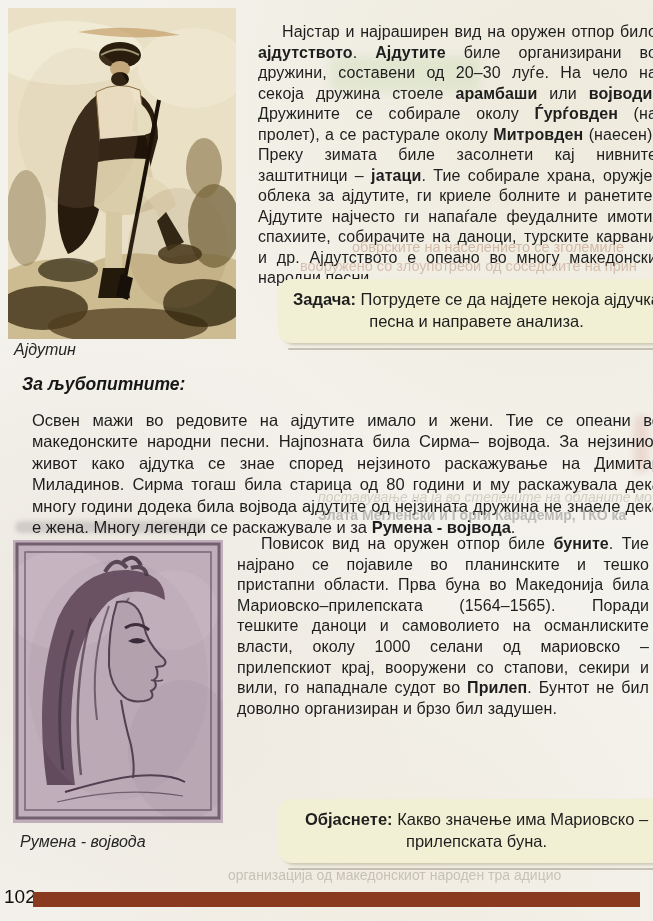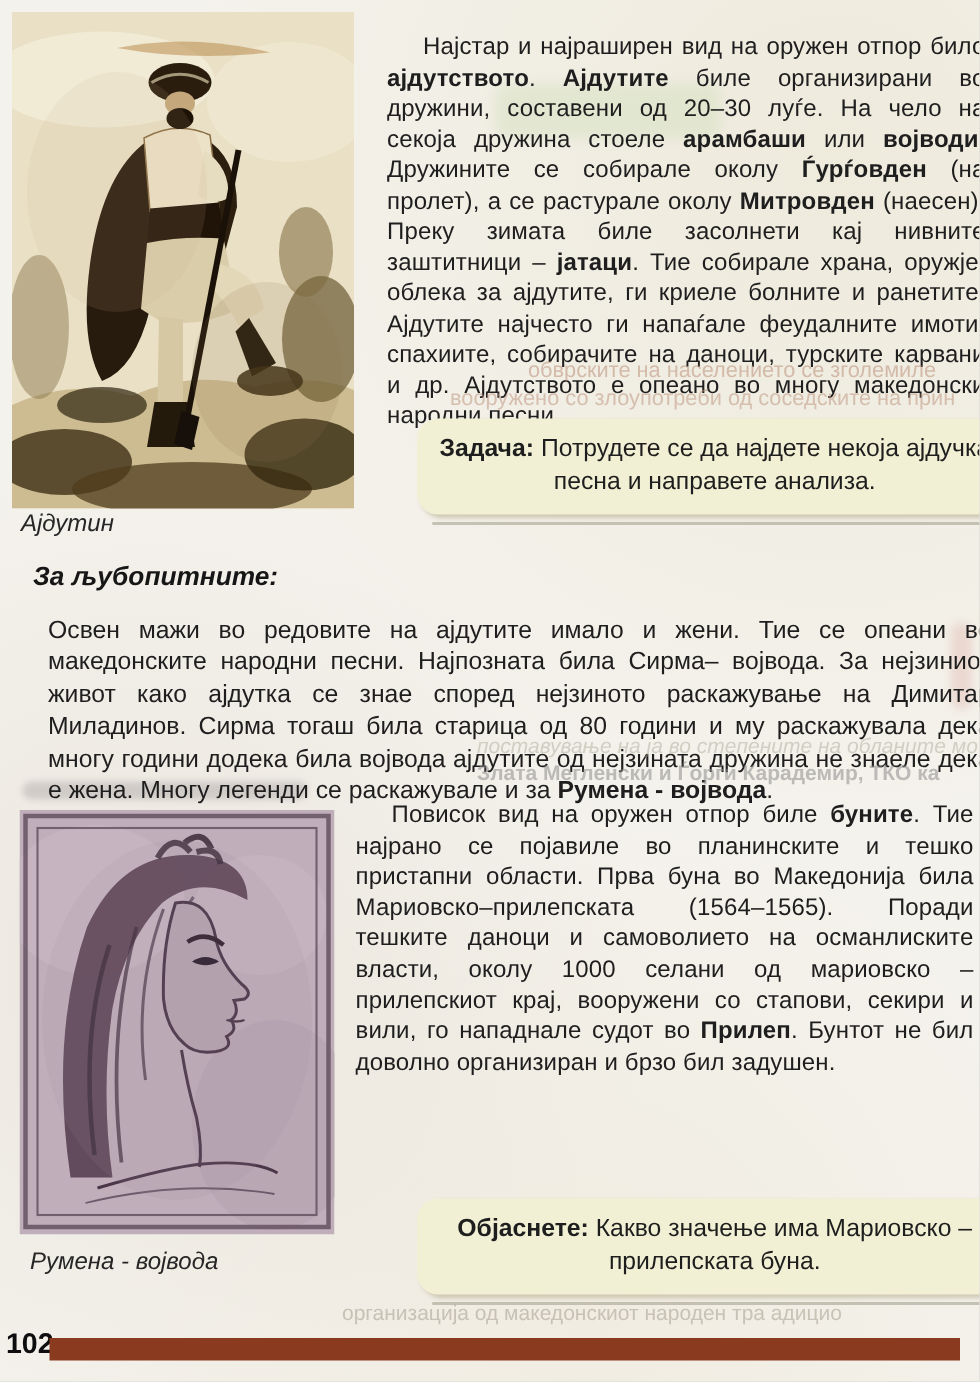--- a/index.html
+++ b/index.html
@@ -34,21 +34,21 @@
   .box1{top:279px;}
   .box2{top:799px;}
   .cap{position:absolute;font-style:italic;font-size:16px;color:#262626;}
   .cap1{left:14px;top:341px;}
   .cap2{left:20px;top:833px;}
   .curious-h{position:absolute;left:22px;top:374px;font-weight:bold;font-style:italic;font-size:17.5px;color:#161616;}
   figure{margin:0;padding:0;}
   .fig-hajduk{position:absolute;left:8px;top:8px;width:228px;height:331px;}
   .fig-rumena{position:absolute;left:13px;top:540px;width:210px;height:283px;}
   figure svg{display:block;width:100%;height:100%;}
-  .pagenum{position:absolute;left:4px;top:886px;font-weight:bold;font-size:19px;color:#0e0e0e;}
+  .pagenum{position:absolute;left:4px;top:886px;font-weight:normal;font-size:19px;color:#0e0e0e;}
   .footer-bar{position:absolute;left:33px;top:892px;width:607px;height:15px;background:#8a3a1e;}
   .ghost{position:absolute;white-space:nowrap;pointer-events:none;}
   .g1{left:352px;top:239px;color:rgba(187,143,122,.55);font-size:14.5px;filter:blur(.4px);}
   .g2{left:300px;top:258px;color:rgba(187,143,122,.5);font-size:14.5px;filter:blur(.4px);}
   .g3{left:330px;top:350px;color:rgba(168,170,128,.45);font-size:14px;filter:blur(.5px);}
   .g4{left:318px;top:489px;color:rgba(168,163,148,.45);font-size:14px;filter:blur(.5px);font-style:italic;}
   .g5{left:318px;top:507px;color:rgba(140,140,140,.55);font-weight:bold;font-size:14px;filter:blur(.4px);}
   .g6{left:228px;top:867px;color:rgba(158,152,136,.5);font-size:14px;filter:blur(.5px);}
   .smudge{position:absolute;border-radius:8px;pointer-events:none;}
   .sm1{left:330px;top:56px;width:150px;height:36px;background:rgba(190,215,165,.28);filter:blur(4px);}

